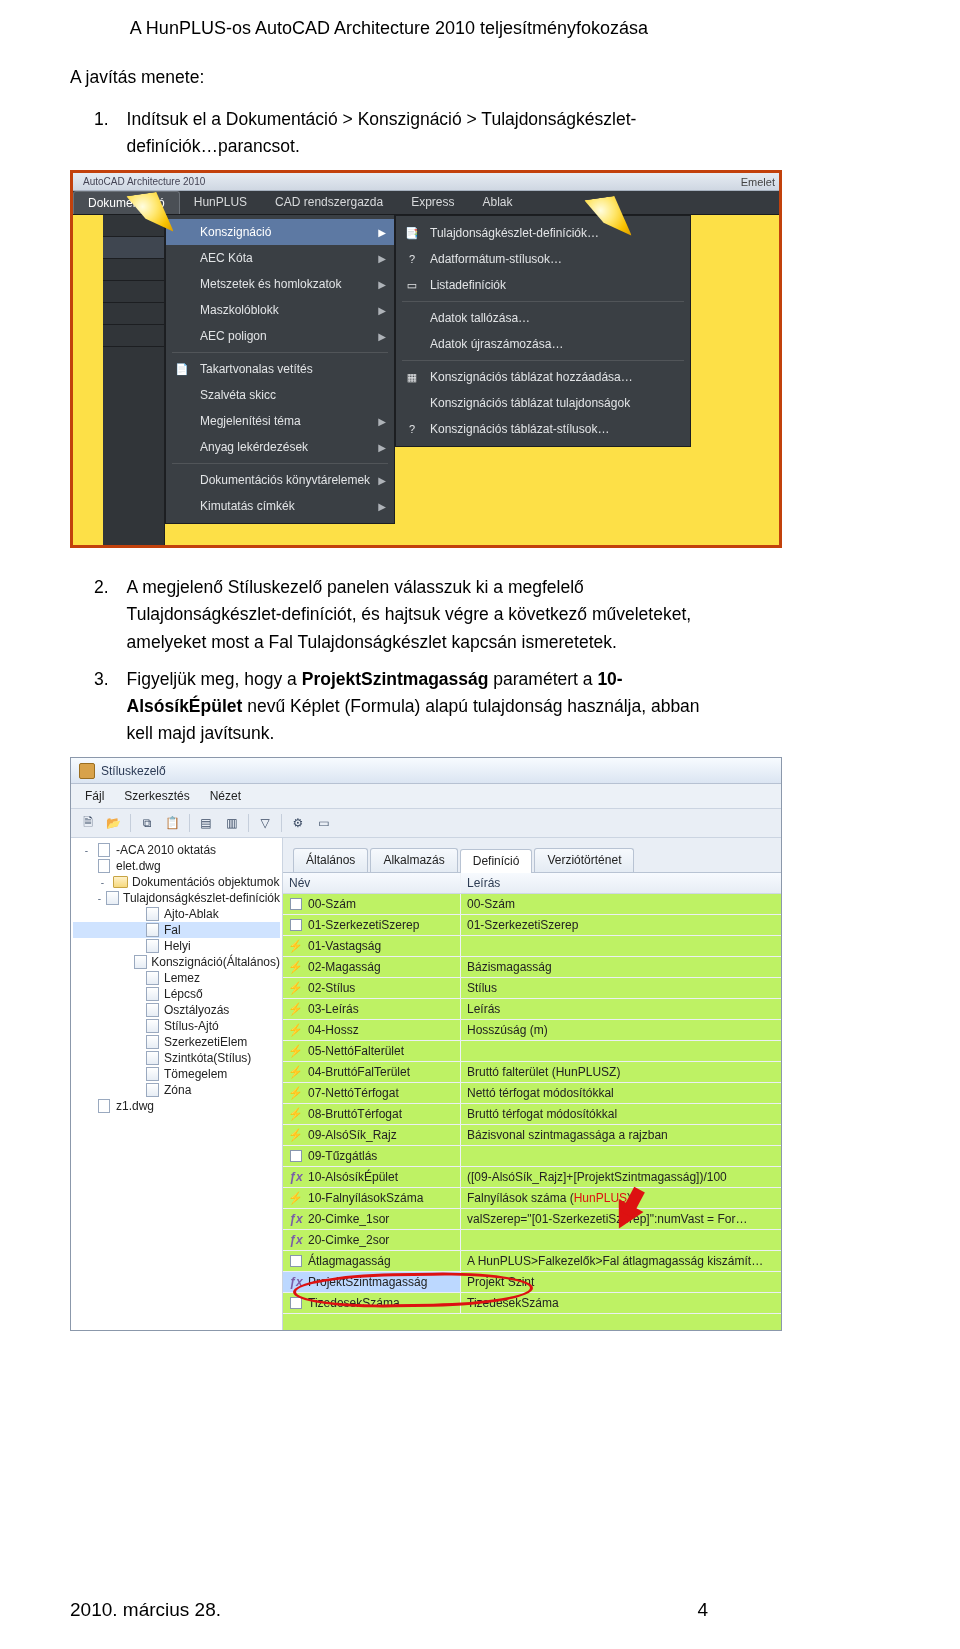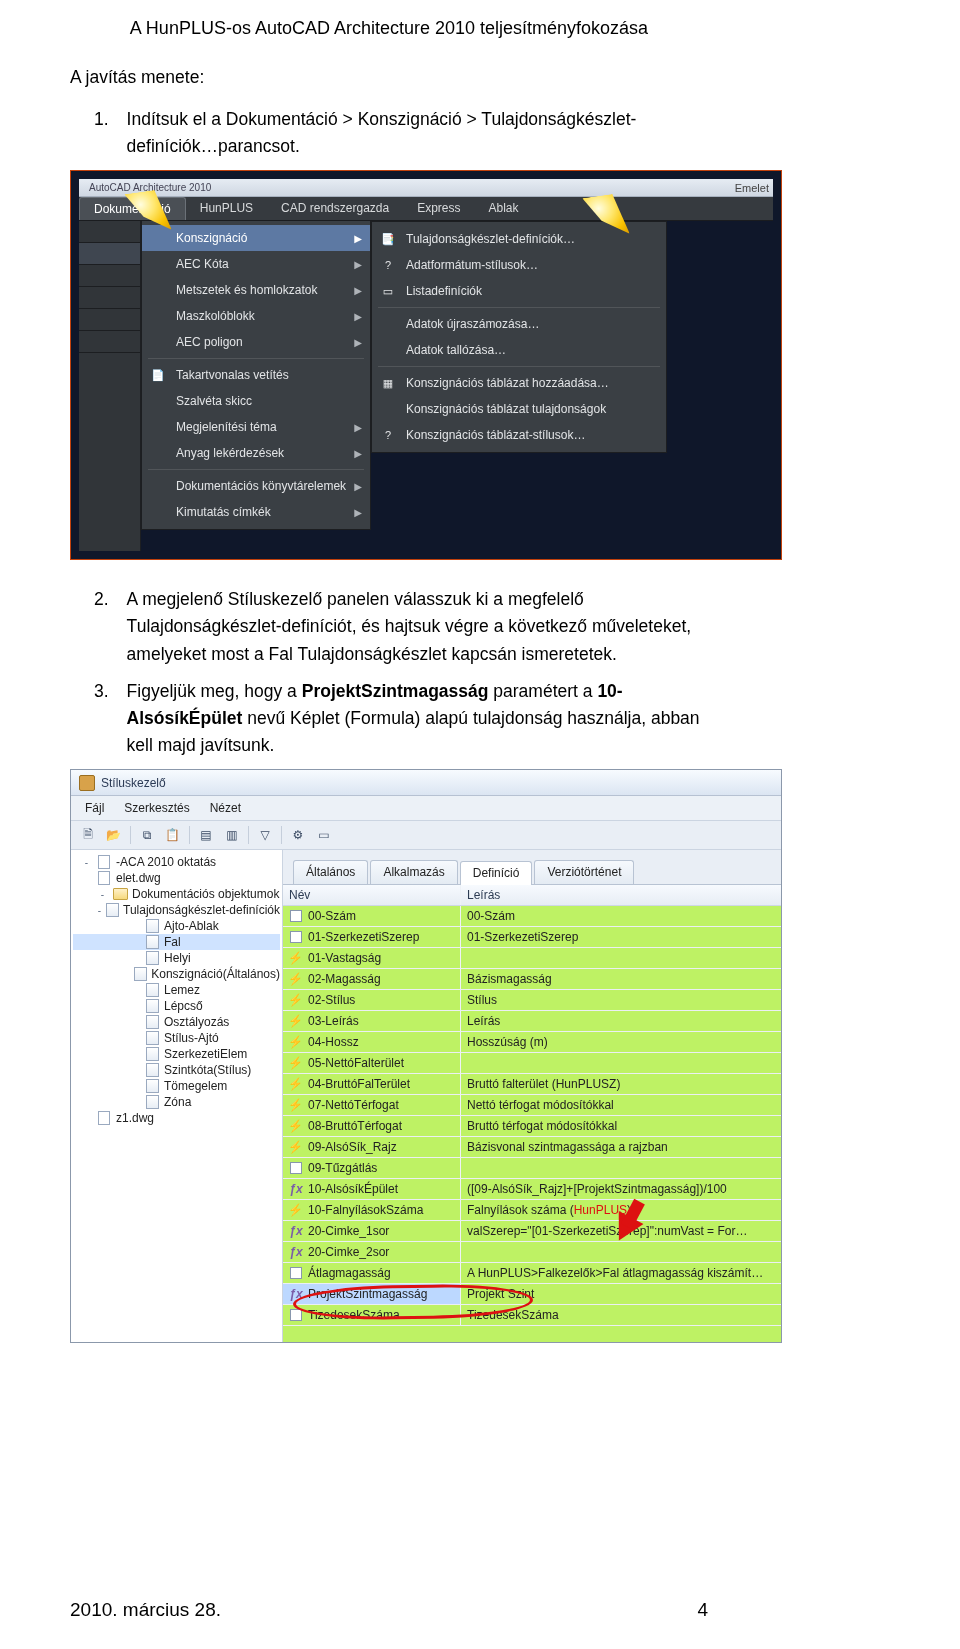--- a/index.html
+++ b/index.html
@@ -45,23 +45,23 @@
     font-size: 19px;
   }
 
   
   .shot1-wrap {
     width: 712px;
     margin: 4px auto 26px auto;
   }
   .shot1 {
     width: 100%;
-    border: 1px solid #c2410c;
-    background: #0f172a;
-    padding: 8px;
+    border: 3px solid #c2410c;
+    background: #fde047;
+    padding: 0;
     font-family: "Segoe UI", Tahoma, sans-serif;
     font-size: 12px;
     color: #e2e4e6;
     position: relative;
   }
   .shot1-titlebar {
     height: 18px;
     background: linear-gradient(#e6ecf3,#cfd7e2);
     display:flex; align-items:center; justify-content:flex-end;
     padding: 0 4px;
@@ -83,21 +83,21 @@
     color: #d8dadc;
     cursor:default;
   }
   .shot1-menubar .mtab.active {
     background: #4a4f55;
     border: 1px solid #6b7178;
     border-bottom: none;
     border-radius: 3px 3px 0 0;
     color:#fff;
   }
-  .shot1-body { display:flex; align-items:flex-start; }
+  .shot1-body { display:flex; align-items:flex-start;margin-left:30px; }
   .shot1-leftstrip { width: 62px; background:#313539; border-right:1px solid #1d1f22; min-height:330px; }
   .shot1-leftstrip .ls-btn { height:22px; border-bottom:1px solid #1c1e21; }
   .shot1-leftstrip .ls-sel { background:#3f4650; }
   .shot1-drop {
     background: #3a3f44;
     border: 1px solid #1c1e21;
     border-top: none;
     width: 230px;
     padding: 4px 0;
   }
@@ -352,25 +352,25 @@
               <span class="di-icon">?</span>
               <span>Adatformátum-stílusok…</span>
             </div>
             <div class="si">
               <span class="di-icon">▭</span>
               <span>Listadefiníciók</span>
             </div>
             <div class="sep"></div>
             <div class="si">
               <span class="di-icon"></span>
+              <span>Adatok tallózása…</span>
+            </div>
+            <div class="si">
+              <span class="di-icon"></span>
               <span>Adatok újraszámozása…</span>
-            </div>
-            <div class="si">
-              <span class="di-icon"></span>
-              <span>Adatok tallózása…</span>
             </div>
             <div class="sep"></div>
             <div class="si">
               <span class="di-icon">▦</span>
               <span>Konszignációs táblázat hozzáadása…</span>
             </div>
             <div class="si">
               <span class="di-icon"></span>
               <span>Konszignációs táblázat tulajdonságok</span>
             </div>

